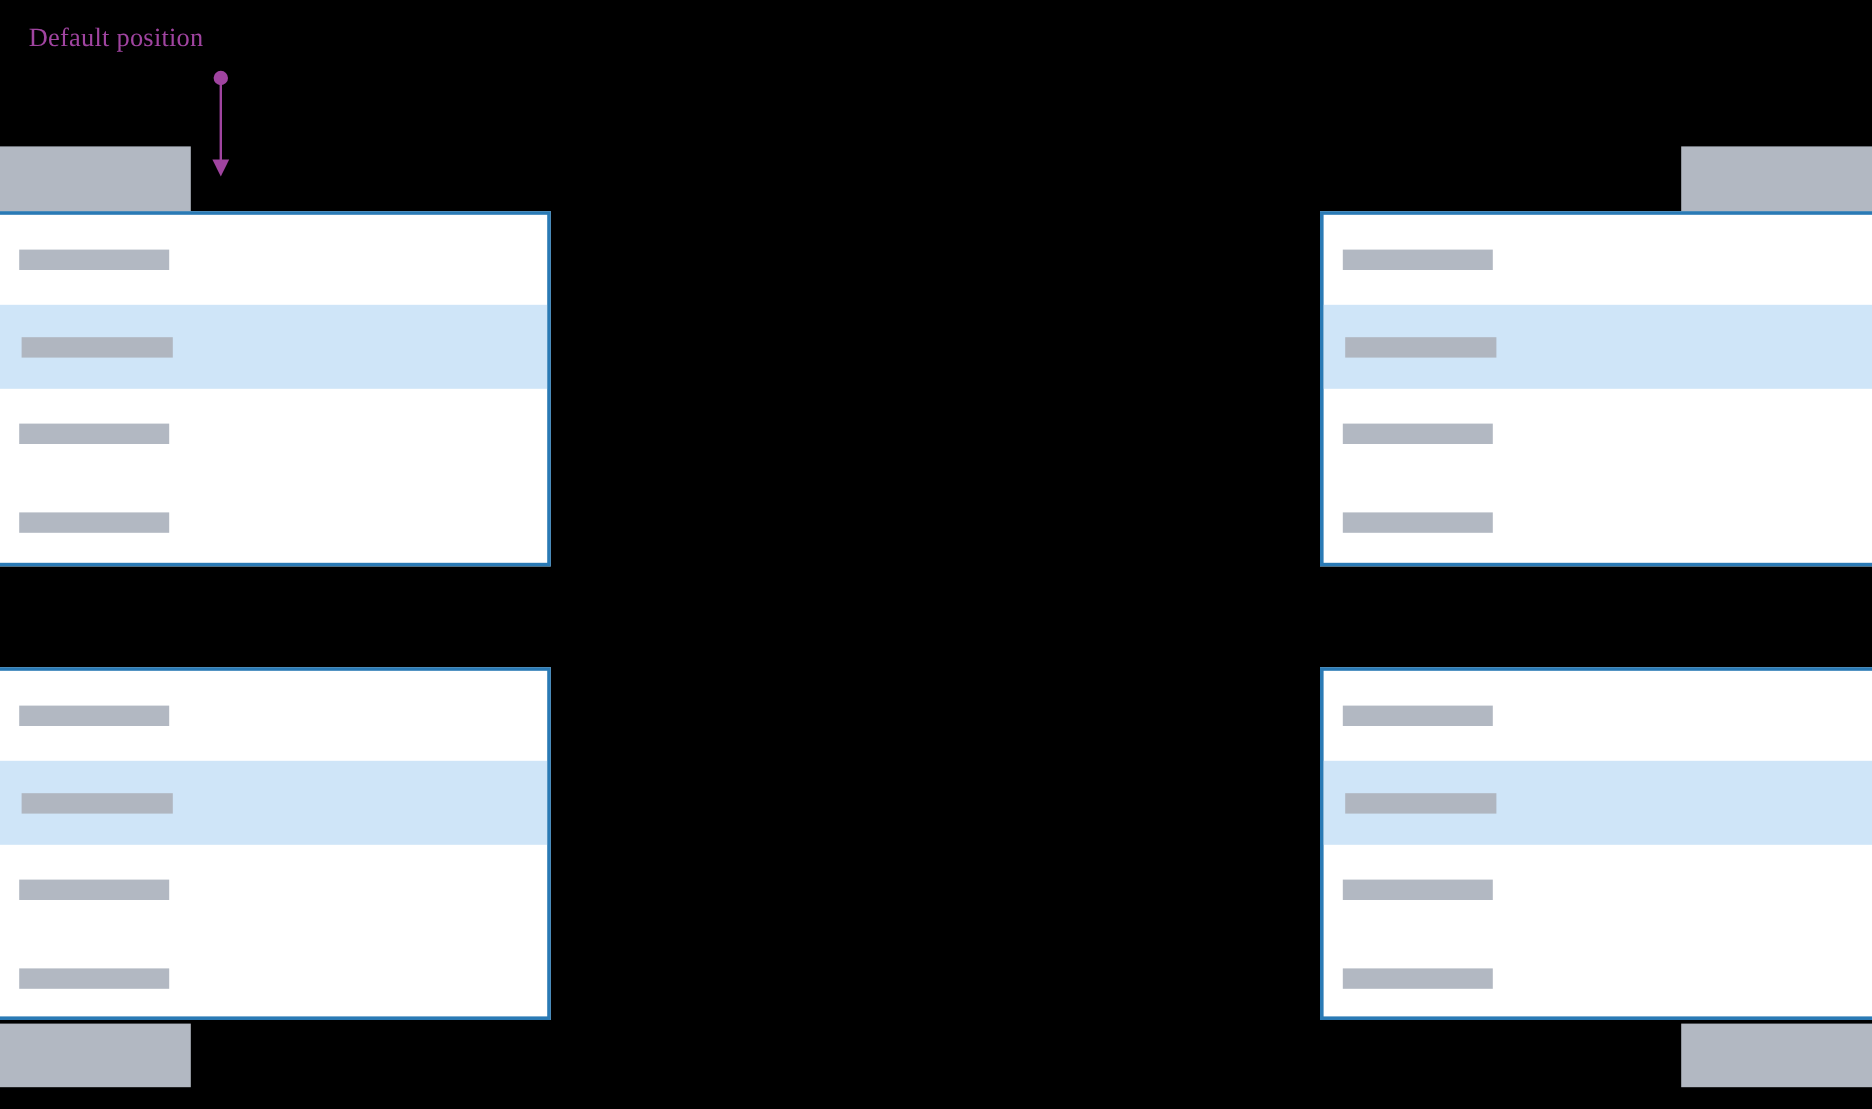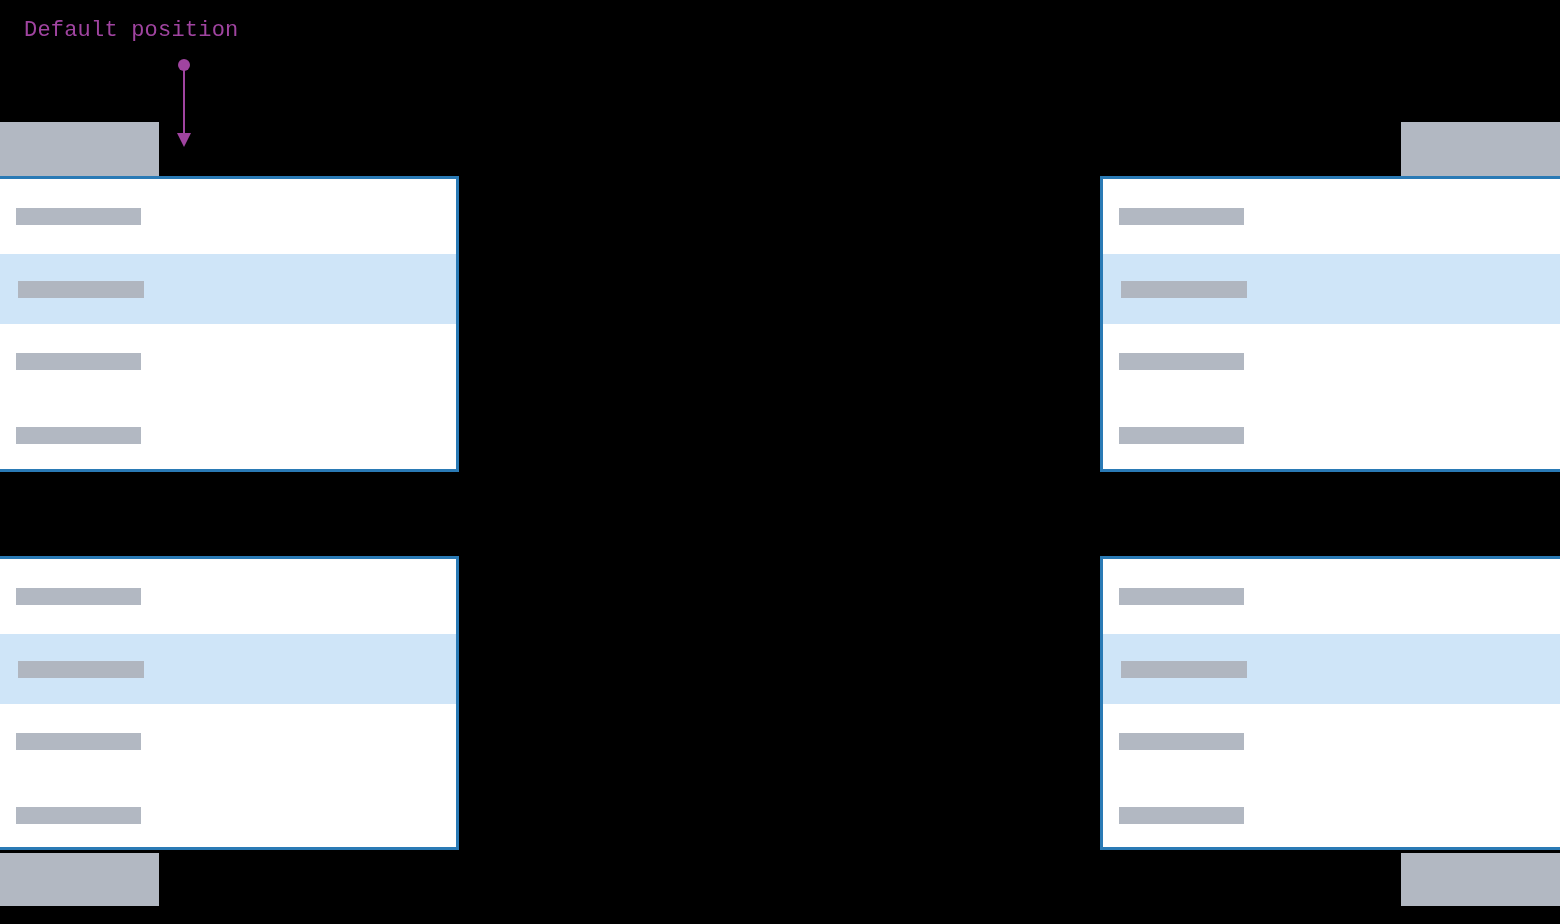--- a/index.html
+++ b/index.html
@@ -18,21 +18,21 @@
 
   
   .annotation-label {
     position: absolute;
     left: 24px;
     top: 18px;
     font-size: 22px;
     letter-spacing: 0.2px;
     color: #a044a0;
     white-space: nowrap;
-    font-family: Liberation Mono, monospace;
+    font-family: Liberation Serif, serif;
     text-align: center;
   }
   .annotation-arrow {
     position: absolute;
     left: 166px;
     top: 55px;
     width: 40px;
     height: 100px;
   }
 

